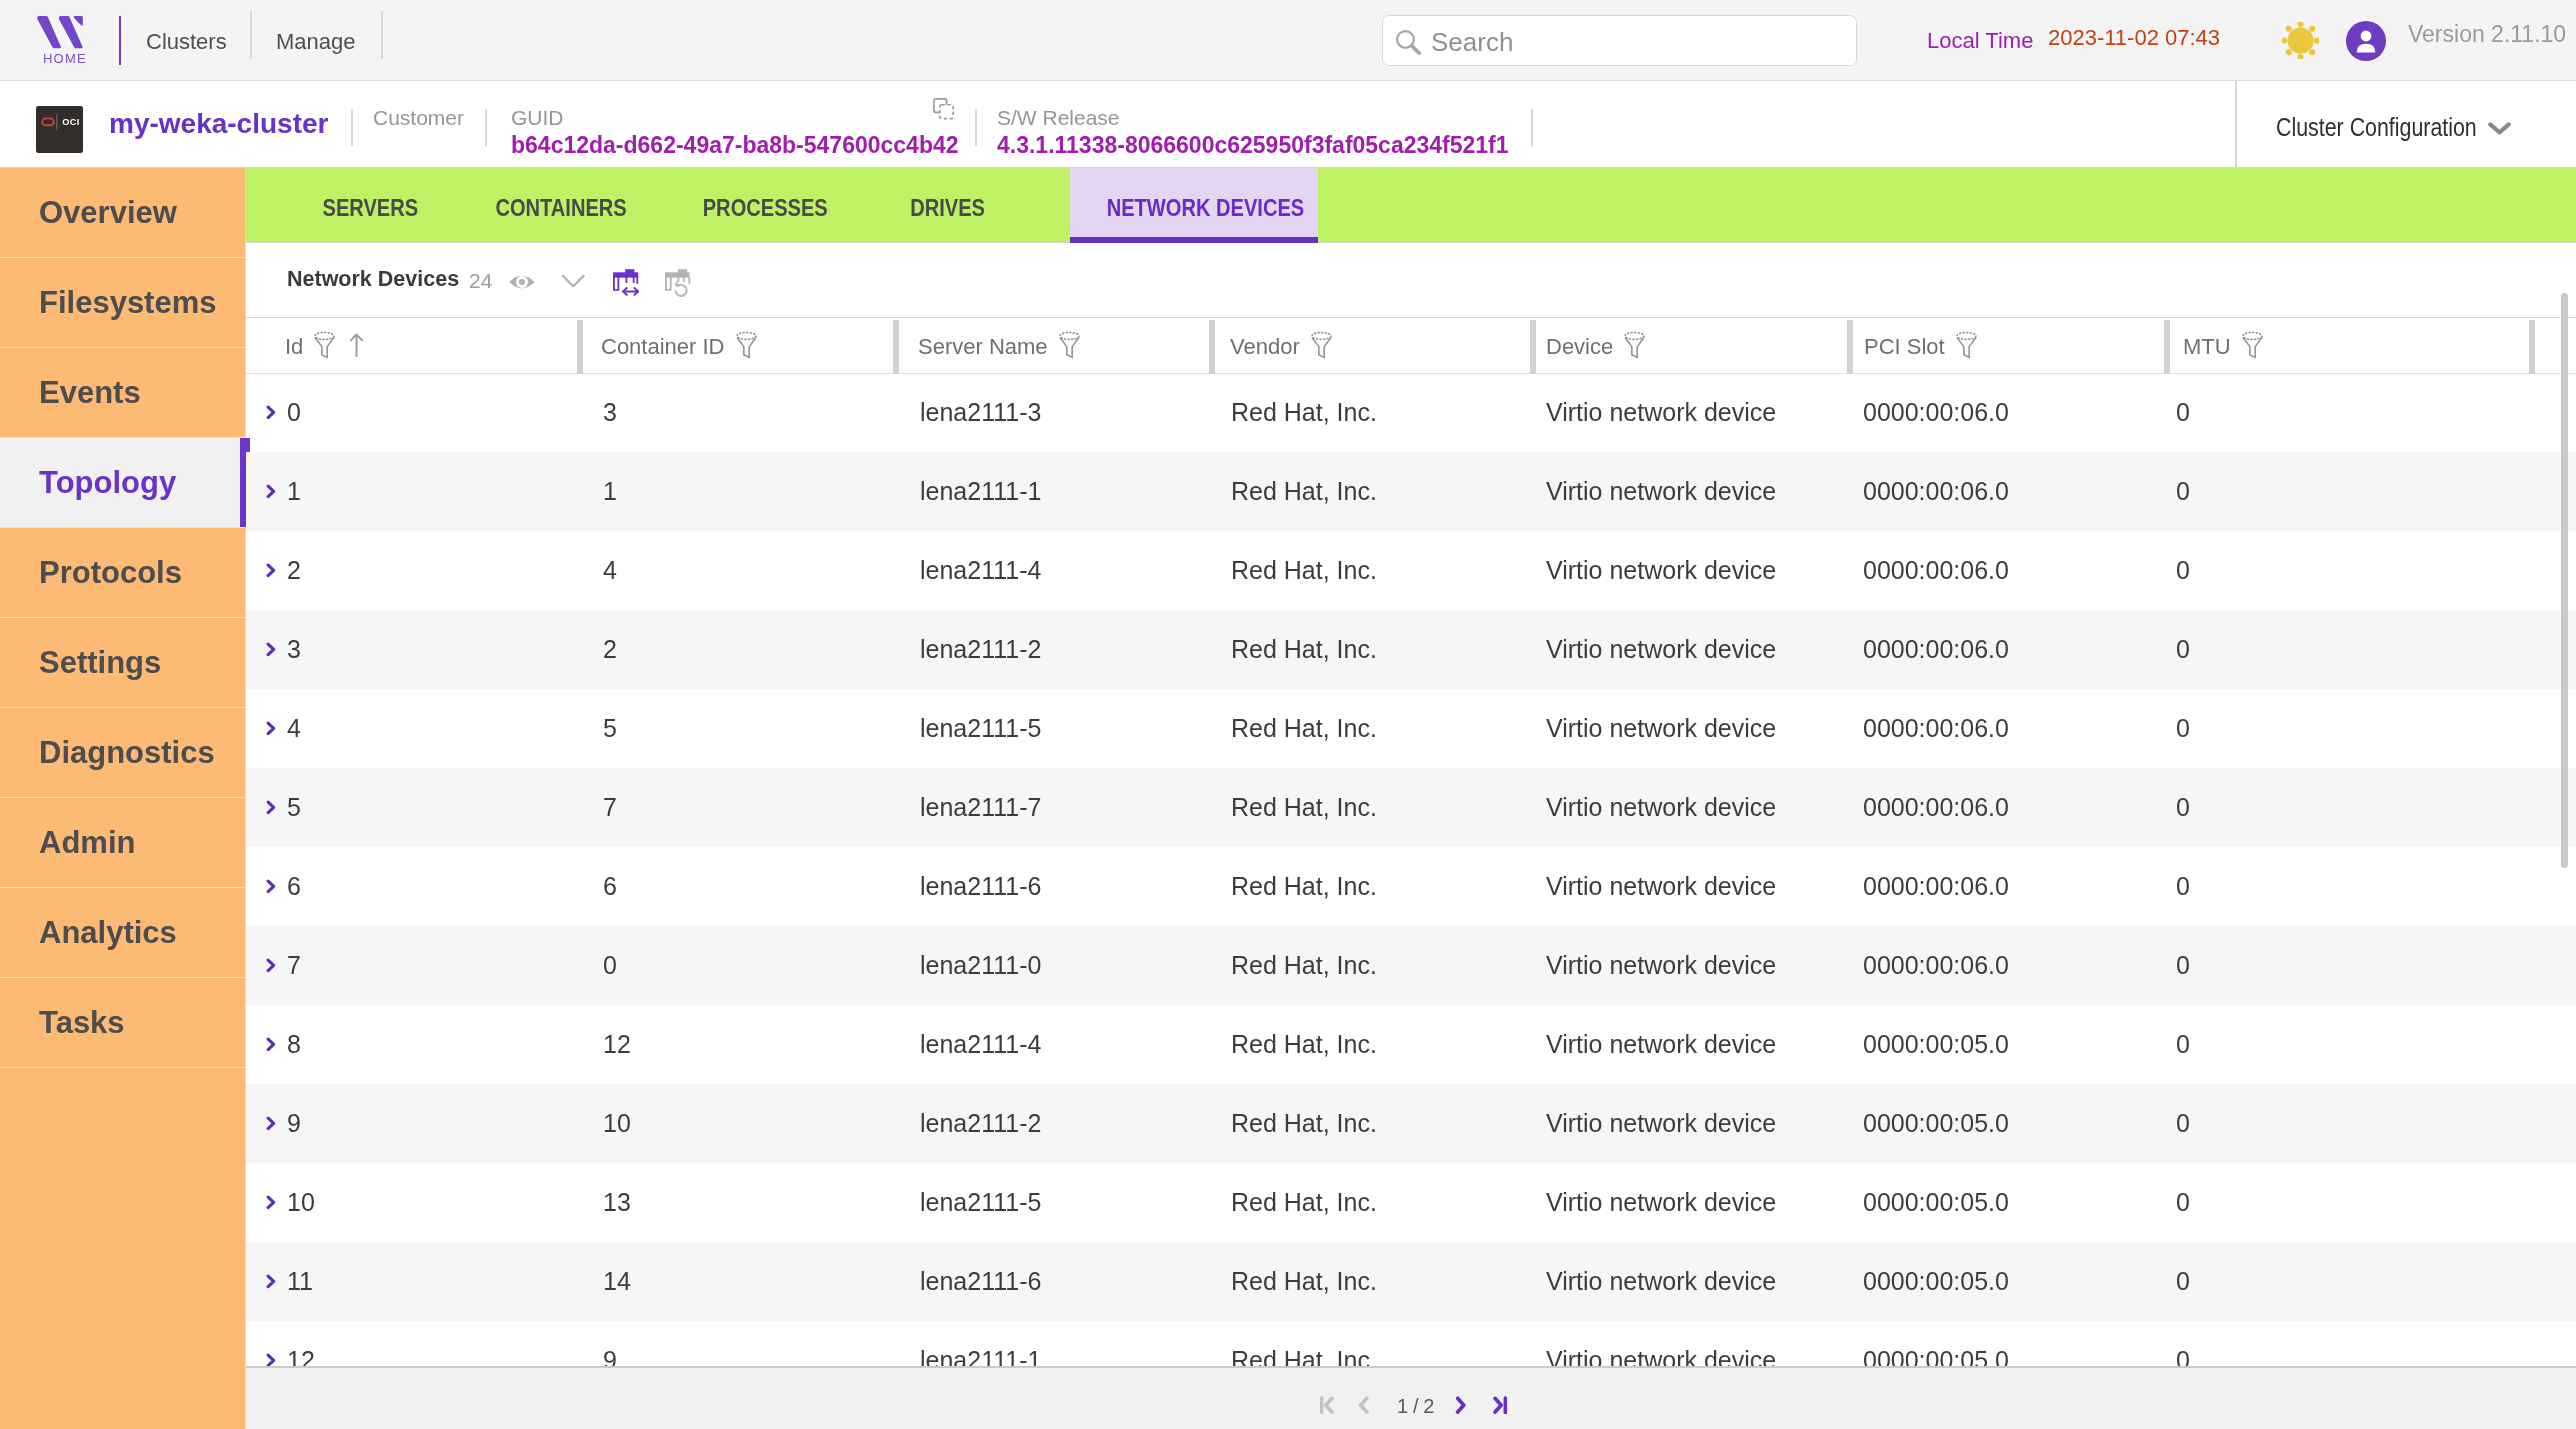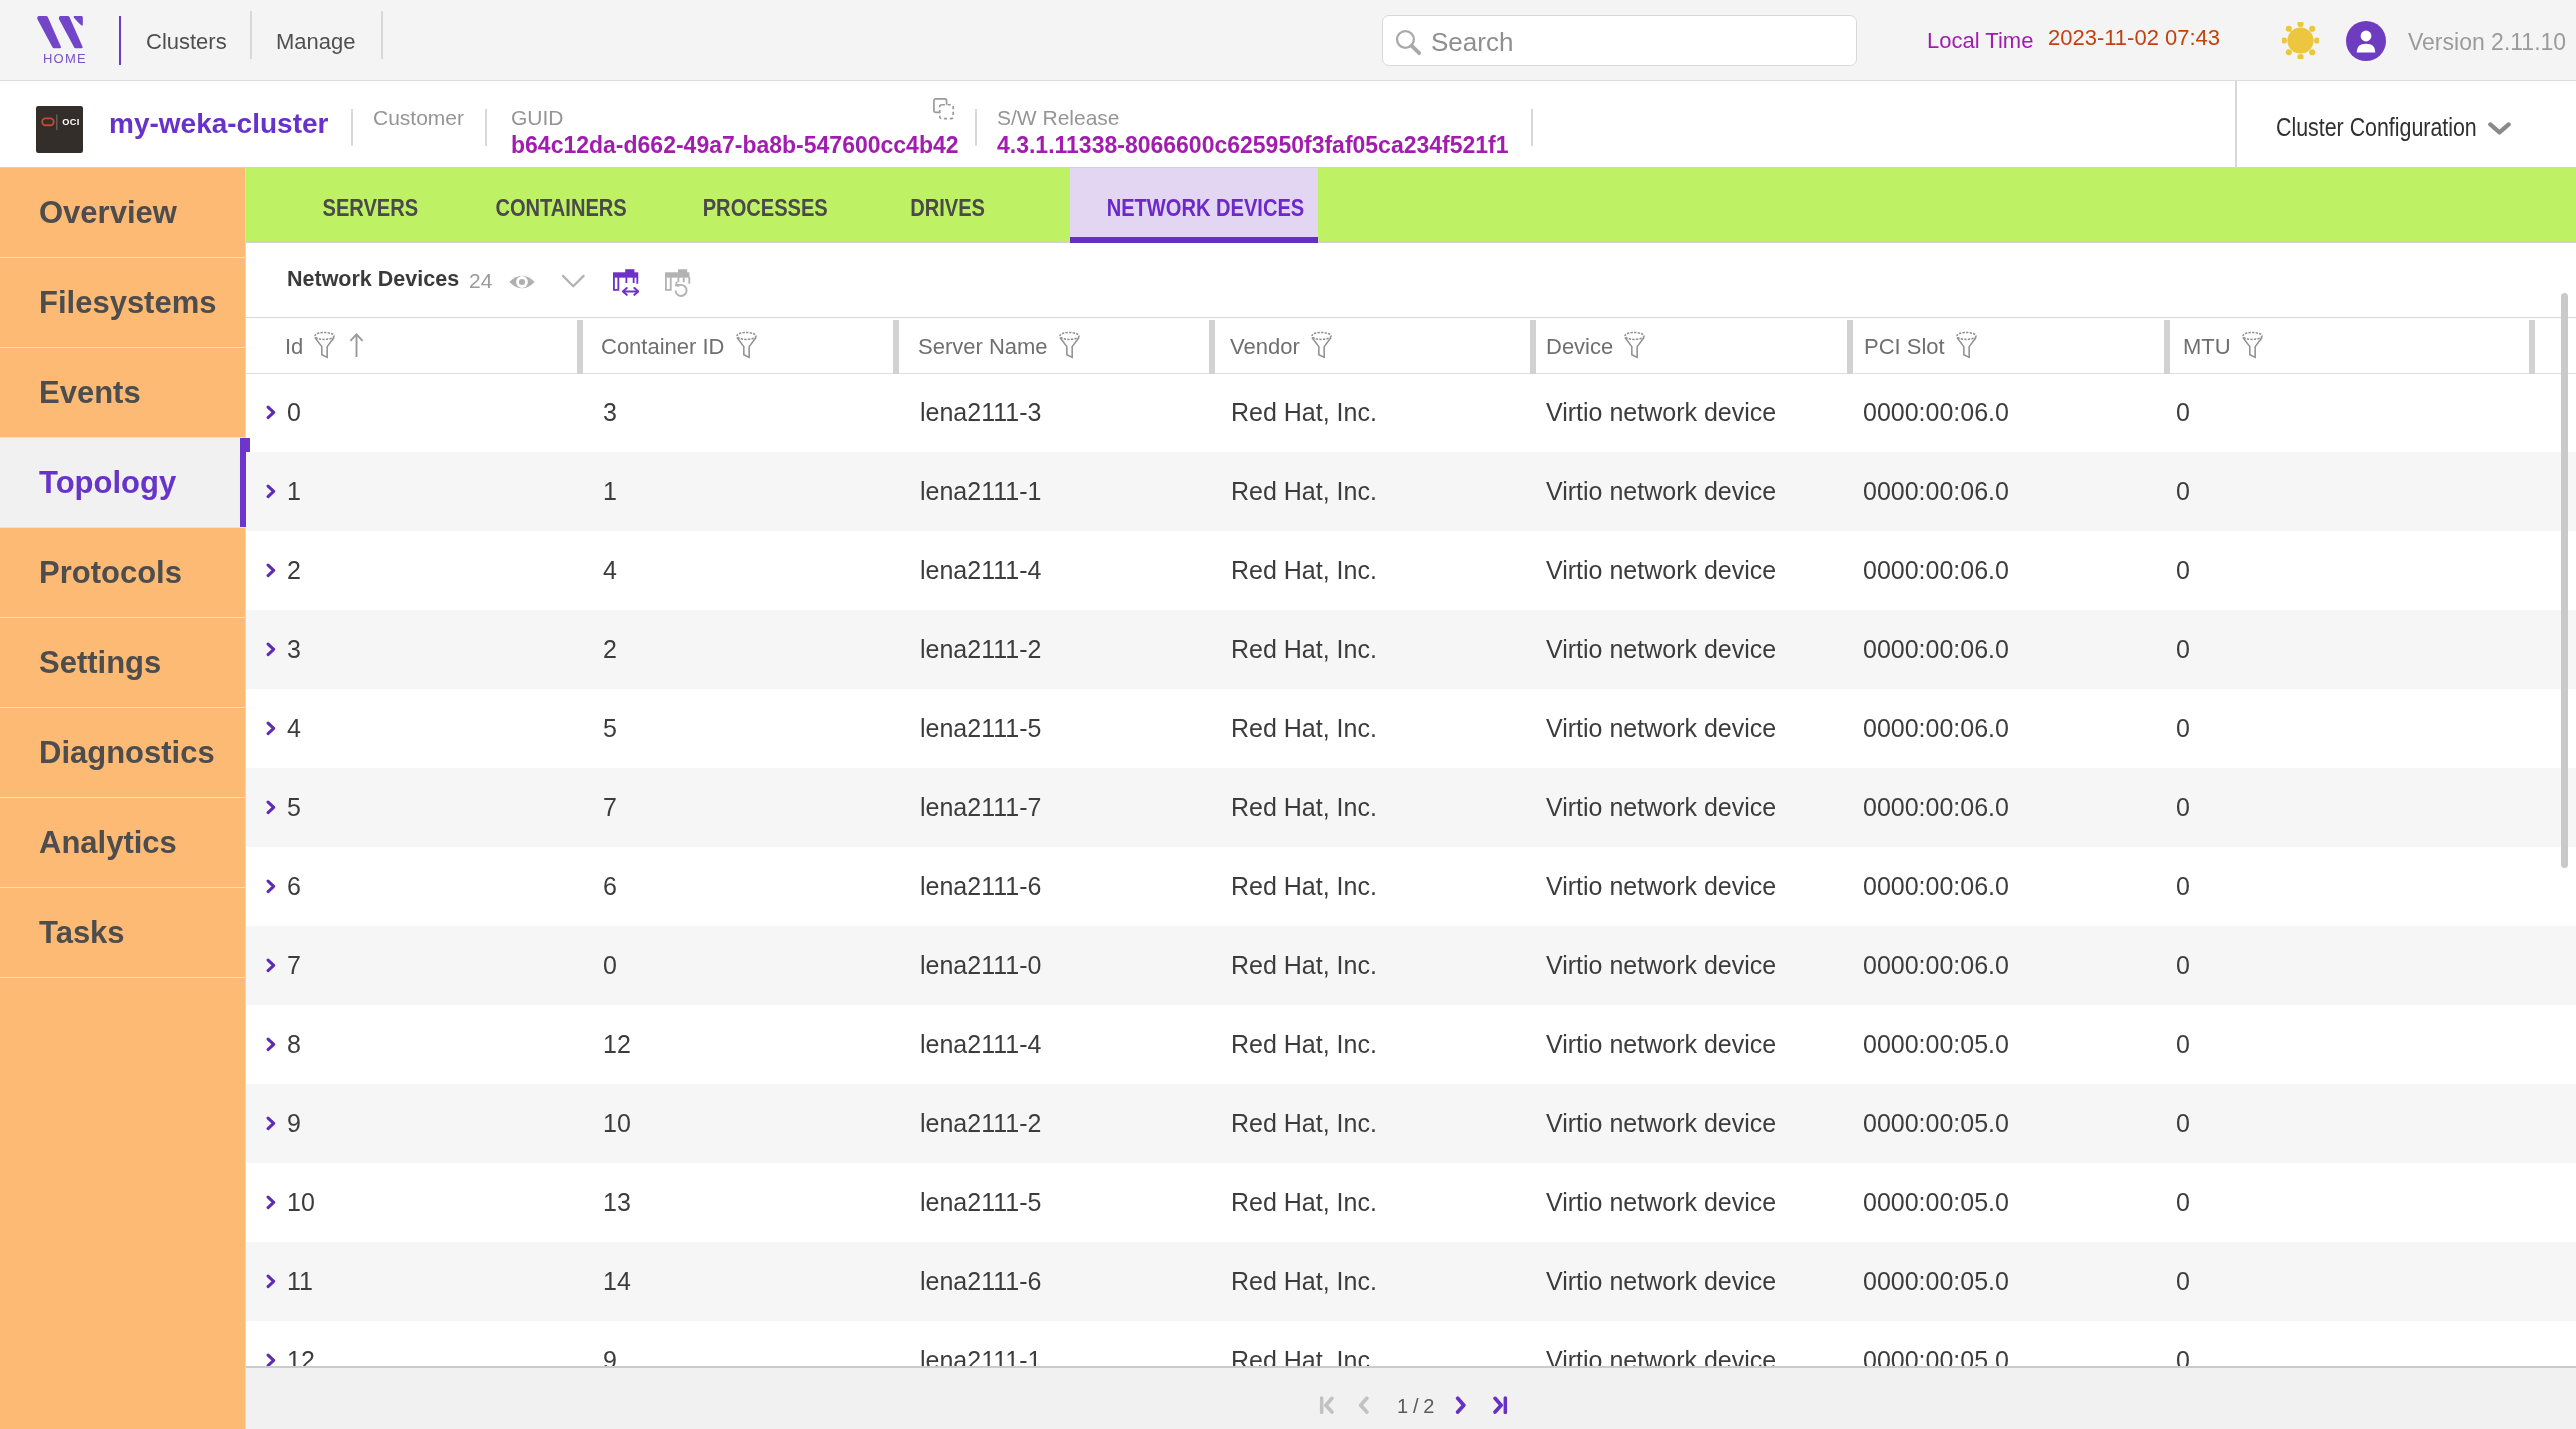--- a/index.html
+++ b/index.html
@@ -10,21 +10,21 @@
 
 .topbar { position:absolute; left:0; top:0; width:2576px; height:81px;
   background:#f4f4f4; border-bottom:1.5px solid #dcdcdc; }
 .nav { position:absolute; top:29px; font-size:22px; color:#4f4f4f; }
 .vdiv { position:absolute; background:#d8d8d8; width:1.5px; }
 .searchbox { position:absolute; left:1382px; top:15.3px; width:475px; height:51px;
   background:#fff; border:1.5px solid #d8d8d8; border-radius:7px; }
 .searchbox span { position:absolute; left:48px; top:10.7px; font-size:26px; color:#8f8f8f; }
 .lt-label { position:absolute; left:1927px; top:28px; font-size:22px; color:#a21caf; }
 .lt-value { position:absolute; left:2048px; top:25px; font-size:22px; color:#c2410c; }
-.version { position:absolute; left:2408px; top:29px; font-size:23px; color:#9b9b9b; }
+.version { position:absolute; left:2408px; top:21px; font-size:23px; color:#9b9b9b; }
 
 
 .cbar { position:absolute; left:0; top:81px; width:2576px; height:87px;
   background:#fff; border-bottom:1.5px solid #d2d2d2; }
 .ocilogo { position:absolute; left:36px; top:25px; width:47px; height:47px;
   background:#332e2a; border-radius:2.3px; }
 .cname { position:absolute; left:109px; top:27px; font-size:28px; font-weight:bold; color:#6732c9; }
 .clabel { position:absolute; top:24.5px; font-size:21px; color:#959595; }
 .cvalue { position:absolute; top:51px; font-size:23px; font-weight:bold; color:#a21caf; }
 .cdiv { position:absolute; top:28px; height:37px; width:1.5px; background:#d8d8d8; }
@@ -150,20 +150,21 @@
 </div>
 
 <div class="sidebar">
   <div class="sitem">Overview</div>
   <div class="sitem">Filesystems</div>
   <div class="sitem">Events</div>
   <div class="sitem active">Topology</div>
   <div class="sitem">Protocols</div>
   <div class="sitem">Settings</div>
   <div class="sitem">Diagnostics</div>
+  <div class="sitem">Admin</div>
   <div class="sitem">Analytics</div>
   <div class="sitem">Tasks</div>
 </div>
 
 <div class="tabs">
   <div class="tab" style="width:171px;margin-left:39px"><span>SERVERS</span></div>
   <div class="tab" style="width:211px"><span>CONTAINERS</span></div>
   <div class="tab" style="width:197px"><span>PROCESSES</span></div>
   <div class="tab" style="width:155px;margin-left:6.1px"><span>DRIVES</span></div>
   <div class="tab active" style="width:248px;margin-left:45px"><span style="margin-left:15.3px">NETWORK&nbsp;DEVICES</span></div>

